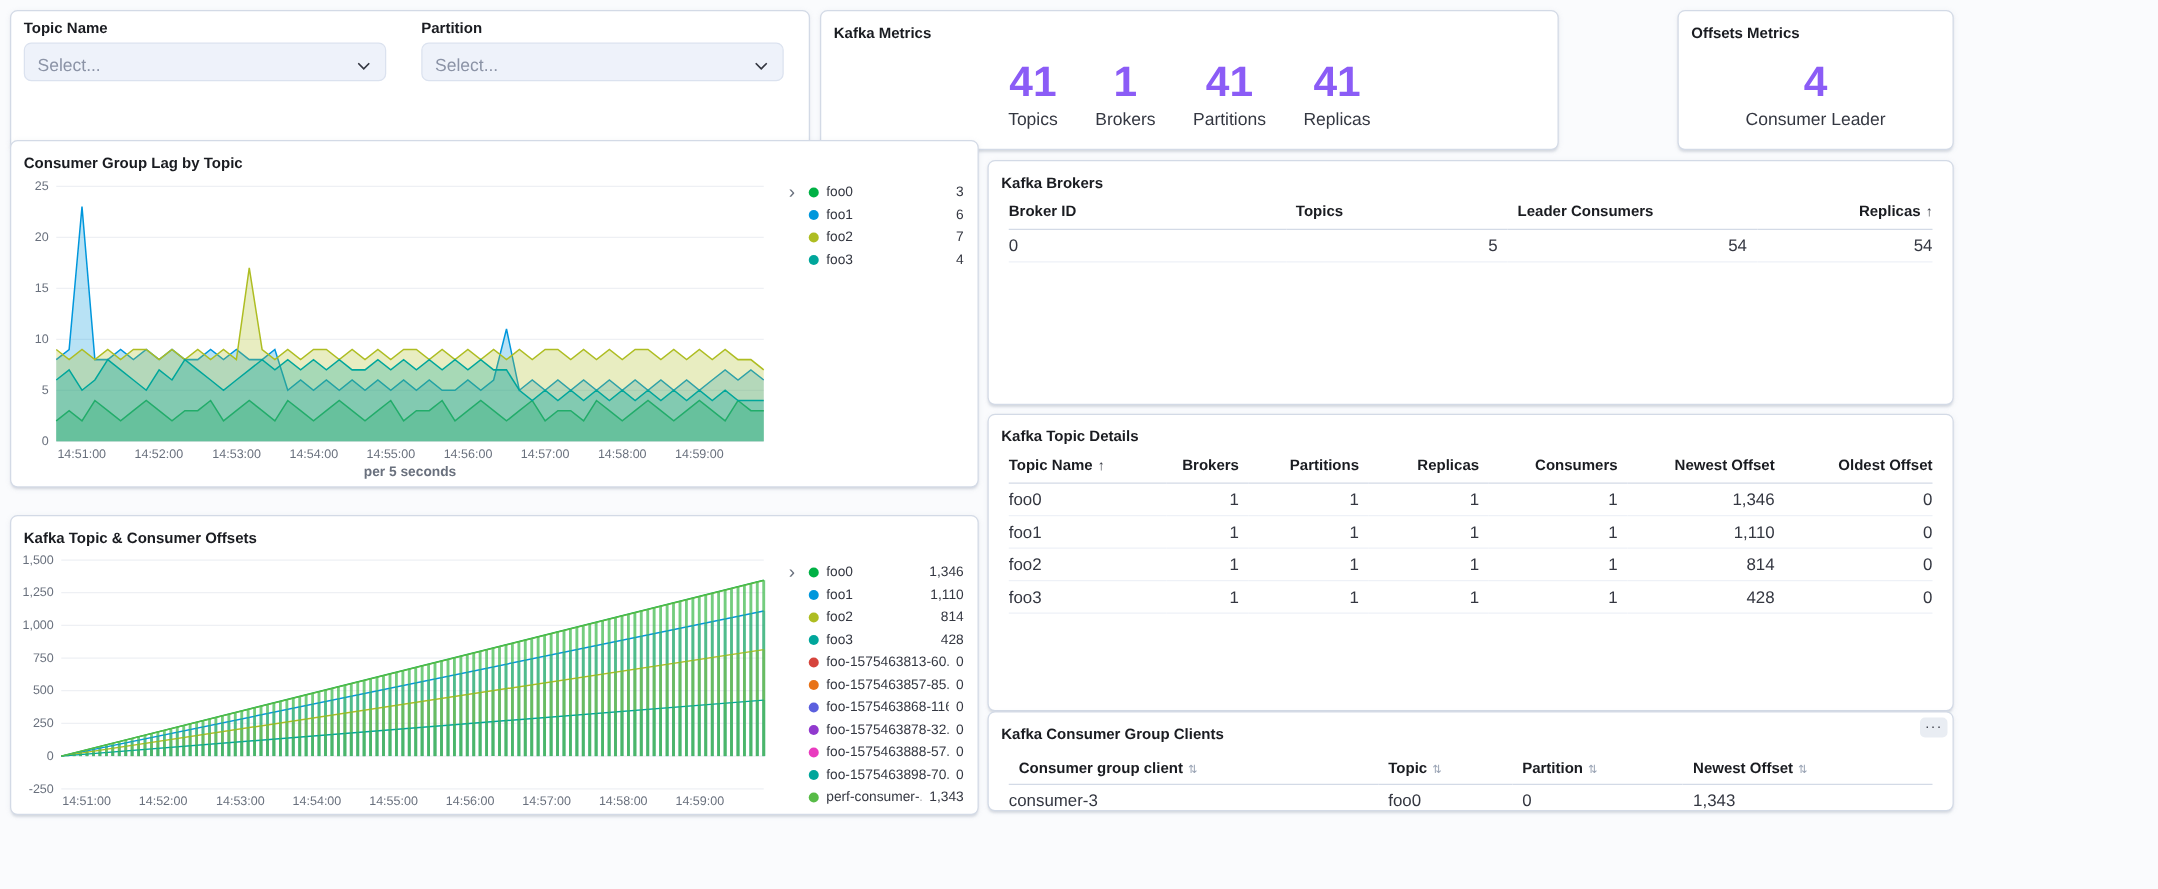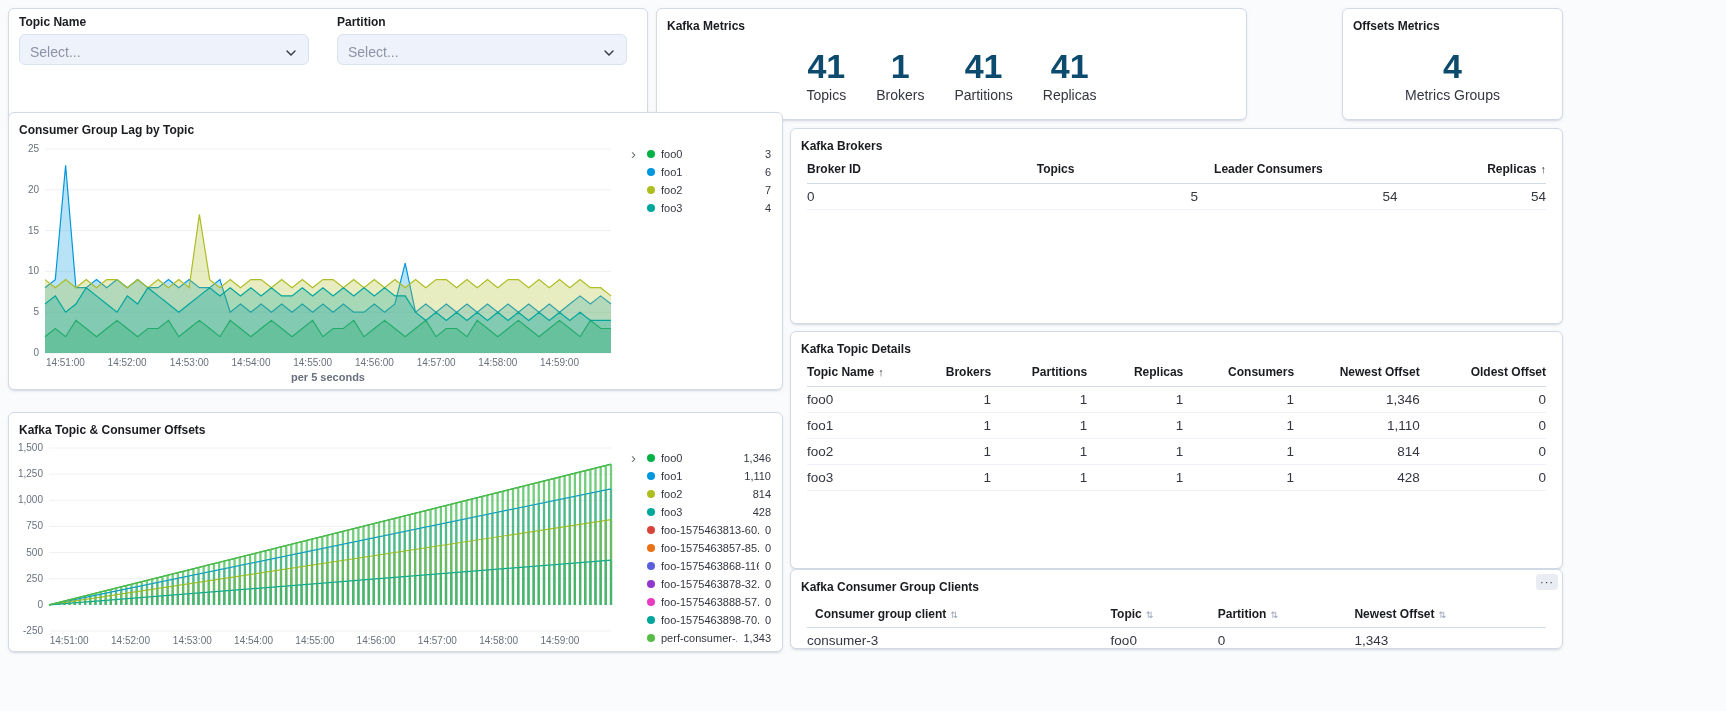--- a/index.html
+++ b/index.html
@@ -15,21 +15,21 @@
 #p-offsets{left:8px;top:412px;width:775px;height:240px}
 #p-brokers{left:790px;top:128px;width:773px;height:196px}
 #p-topics{left:790px;top:331px;width:773px;height:238px}
 #p-clients{left:790px;top:569px;width:773px;height:80px}
 .controls-row{display:flex;gap:28px;padding:6px 10px 0}
 .form-group{width:290px}
 .field-label{display:block;font-size:12px;font-weight:600;color:#1a1c21;margin-bottom:5px}
 .select{height:31px;background:#eef2fa;border:1px solid #dbe2ef;border-radius:6px;display:flex;align-items:flex-end;padding:4px 10px;cursor:pointer}
 .placeholder{flex:1;font-size:14px;color:#8b93a6}
 .metrics-row{display:flex;justify-content:center;gap:30px;margin-top:12px;text-align:center}
-.metric-value{font-size:34px;line-height:40px;font-weight:700;color:#0c4a6e}
+.metric-value{font-size:34px;line-height:40px;font-weight:700;color:#8b5cf6}
 .metric-label{font-size:14px;line-height:18px;color:#343741}
 .chart{position:absolute;left:2px;top:26px}
 #p-offsets .chart{top:24px}
 .tick{font-size:10px;fill:#69707d}
 .xlabel{font-size:11px;font-weight:700;fill:#69707d}
 .legend{position:absolute;left:638px;top:32px;width:124px;display:flex;flex-direction:column}
 #p-offsets .legend{top:36px}
 .legend-item{display:flex;align-items:center;height:18px;font-size:11px;cursor:pointer}
 .dot{width:8px;height:8px;border-radius:50%;margin-right:6px;flex:none}
 .series-name{flex:1;white-space:nowrap;overflow:hidden;color:#343741}
@@ -98,21 +98,21 @@
           <div class="metric-label">Replicas</div>
         </div>
       </div>
   </section>
 
   <section class="panel" id="p-cmetrics">
     <h3 class="panel-title">Offsets Metrics</h3>
     <div class="metrics-row">
         <div class="metric">
           <div class="metric-value">4</div>
-          <div class="metric-label">Metrics Groups</div>
+          <div class="metric-label">Consumer Leader</div>
         </div>
       </div>
   </section>
 
   <section class="panel" id="p-lag">
     <h3 class="panel-title">Consumer Group Lag by Topic</h3>
     <svg class="chart" width="614" height="252">
         <line x1="34" x2="600" y1="214" y2="214" stroke="#eef0f4" stroke-width="1"></line>
         <text x="28" y="217" text-anchor="end" class="tick">0</text>
         <line x1="34" x2="600" y1="173.20000000000002" y2="173.20000000000002" stroke="#eef0f4" stroke-width="1"></line>

